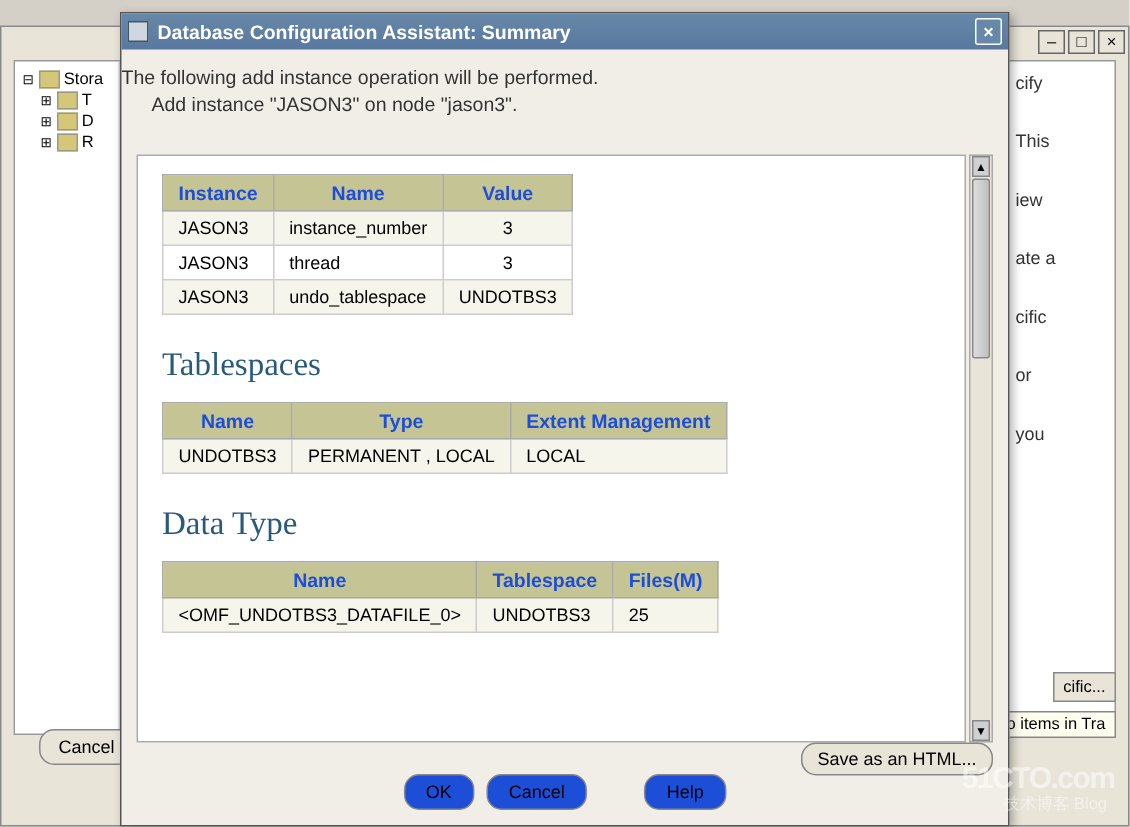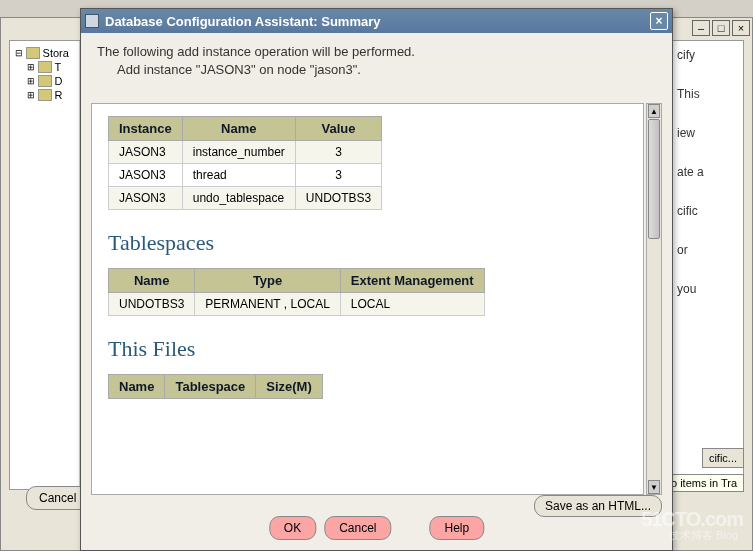--- a/index.html
+++ b/index.html
@@ -22,46 +22,46 @@
     .ables-btn { position: absolute; bottom: 82px; right: 8px; padding: 3px 6px; border: 1px solid #888; background: #e8e4d8; font-size: 11px; }
 
     
     .dialog { position: absolute; top: 8px; left: 80px; width: 593px; height: 543px; background: #f0eee6; border: 1px solid #555; box-shadow: 2px 2px 6px rgba(0,0,0,0.3); }
     .titlebar { height: 24px; background: linear-gradient(#6888a8, #5878a0); display: flex; align-items: center; justify-content: space-between; padding: 0 4px; color: #fff; }
     .titlebar-left { display: flex; align-items: flex-start; gap: 6px; }
     .sys-icon { width: 14px; height: 14px; background: #cfd8e0; border: 1px solid #456; }
     .title-text { font-size: 13px; font-weight: bold; }
     .close-btn { width: 18px; height: 18px; background: #6888a8; border: 1px solid #fff; color: #fff; display: flex; align-items: center; justify-content: center; font-size: 12px; font-weight: bold; cursor: pointer; border-radius: 2px; }
     
-    .content-area { position: absolute; top: 24px; left: 0; right: 0; bottom: 50px; padding: 10px 16px; overflow: hidden; }
+    .content-area { position: absolute; top: 24px; left: 0; right: 0; bottom: 50px; padding: 10px 0; overflow: hidden; }
     .intro-text { font-size: 13px; color: #333; line-height: 1.4; margin-bottom: 15px; }
     .intro-text .indent { margin-left: 20px; }
     
     .scroll-pane { position: absolute; top: 70px; left: 10px; right: 28px; bottom: 5px; background: #fff; border: 1px solid #aaa; padding: 12px 16px; overflow: hidden; }
     .scrollbar { position: absolute; top: 70px; right: 10px; bottom: 5px; width: 16px; background: #e8e4d8; border: 1px solid #aaa; }
     .scroll-thumb { position: absolute; top: 15px; left: 1px; right: 1px; height: 120px; background: linear-gradient(90deg,#ddd,#c0c0c0); border: 1px solid #888; border-radius: 2px; }
     .scroll-arrow { position: absolute; left: 1px; right: 1px; height: 14px; background: #d0d0d0; border: 1px solid #888; display: flex; align-items: center; justify-content: center; font-size: 8px; }
     .scroll-arrow.up { top: 0; }
     .scroll-arrow.down { bottom: 0; }
     
     .section-title { font-size: 22px; color: #2a5a7a; margin-bottom: 12px; font-family: Georgia, serif; }
     .section-title.first { margin-top: 5px; }
     .section-title.later { margin-top: 20px; }
     
     table { border-collapse: collapse; margin-bottom: 8px; }
-    th { background: #c4c494; color: #0f172a; padding: 4px 10px; font-size: 13px; font-weight: bold; border: 1px solid #aaa; text-align: center; }
+    th { background: #c4c494; color: #1d4ed8; padding: 4px 10px; font-size: 13px; font-weight: bold; border: 1px solid #aaa; text-align: center; }
     td { padding: 4px 10px; font-size: 12px; border: 1px solid #ccc; }
     tr:nth-child(even) td { background: #f5f5ec; }
     tr:nth-child(odd) td { background: #fff; }
     td.center { text-align: center; }
     
     .dialog-footer { position: absolute; bottom: 0; left: 0; right: 0; height: 50px; display: flex; align-items: center; }
     .save-btn { position: absolute; right: 10px; top: -5px; padding: 3px 10px; border: 1px solid #888; border-radius: 10px; background: #e8e4d8; font-size: 12px; cursor: pointer; margin-left: 47px; }
     .footer-buttons { position: absolute; bottom: 10px; left: 50%; transform: translateX(-50%); display: flex; gap: 8px; }
-    .footer-buttons button { padding: 4px 14px; border: 1px solid #888; border-radius: 10px; background: #fca5a5; font-size: 12px; cursor: pointer; }
+    .footer-buttons button { padding: 4px 14px; border: 1px solid #888; border-radius: 10px; background: #1d4ed8; font-size: 12px; cursor: pointer; }
     .footer-buttons .gap { margin-left: 30px; }
     
     .watermark { position: absolute; bottom: 20px; right: 10px; font-size: 20px; color: rgba(255,255,255,0.5); font-weight: bold; letter-spacing: -1px; pointer-events: none; }
     .watermark-sub { position: absolute; bottom: 8px; right: 15px; font-size: 11px; color: rgba(255,255,255,0.5); pointer-events: none; }
   </style>
 </head>
 <body>
 
 <div class="bg-window">
   <div class="bg-titlebar">
@@ -157,27 +157,32 @@
           <th>Extent Management</th>
         </tr>
         <tr>
           <td>UNDOTBS3</td>
           <td>PERMANENT , LOCAL</td>
           <td>LOCAL</td>
         </tr>
       </tbody>
         </table>
 
-      <div class="section-title later">This Files</div>
+      <div class="section-title later">Data Type</div>
       <table>
         <tbody>
             <tr>
           <th>Name</th>
           <th>Tablespace</th>
-          <th>Size(M)</th>
+          <th>Files(M)</th>
+        </tr>
+        <tr>
+          <td>&lt;OMF_UNDOTBS3_DATAFILE_0&gt;</td>
+          <td>UNDOTBS3</td>
+          <td>25</td>
         </tr>
       </tbody>
         </table>
     </div>
 
     <div class="scrollbar">
       <div class="scroll-arrow up">▲</div>
       <div class="scroll-thumb"></div>
       <div class="scroll-arrow down">▼</div>
     </div>

